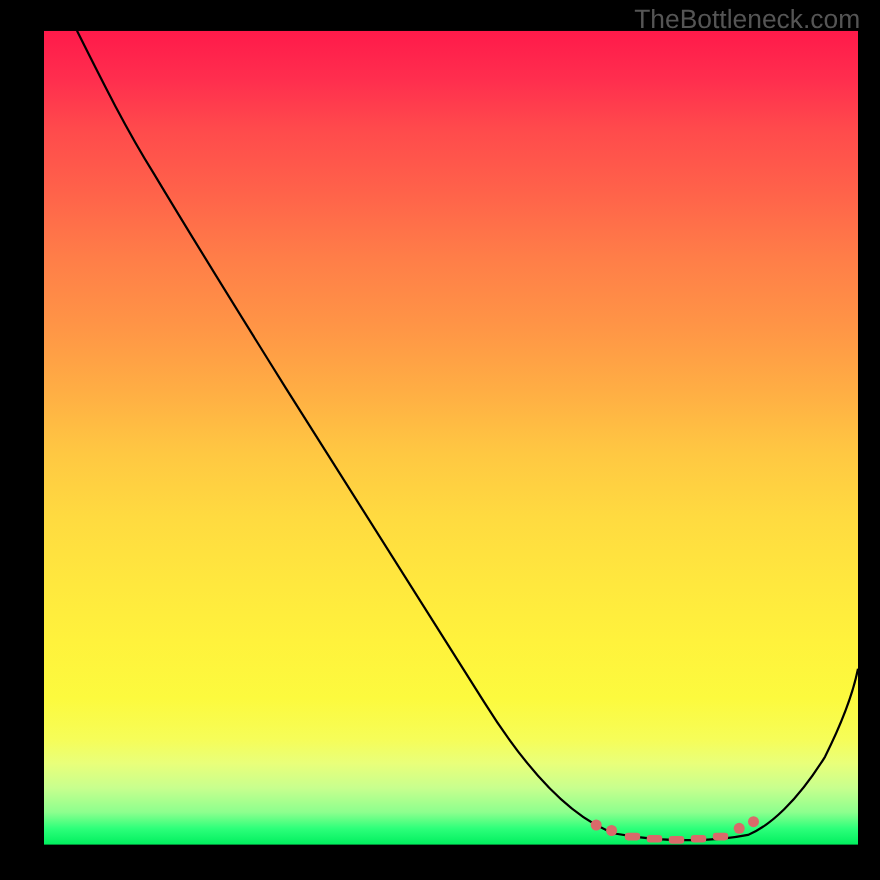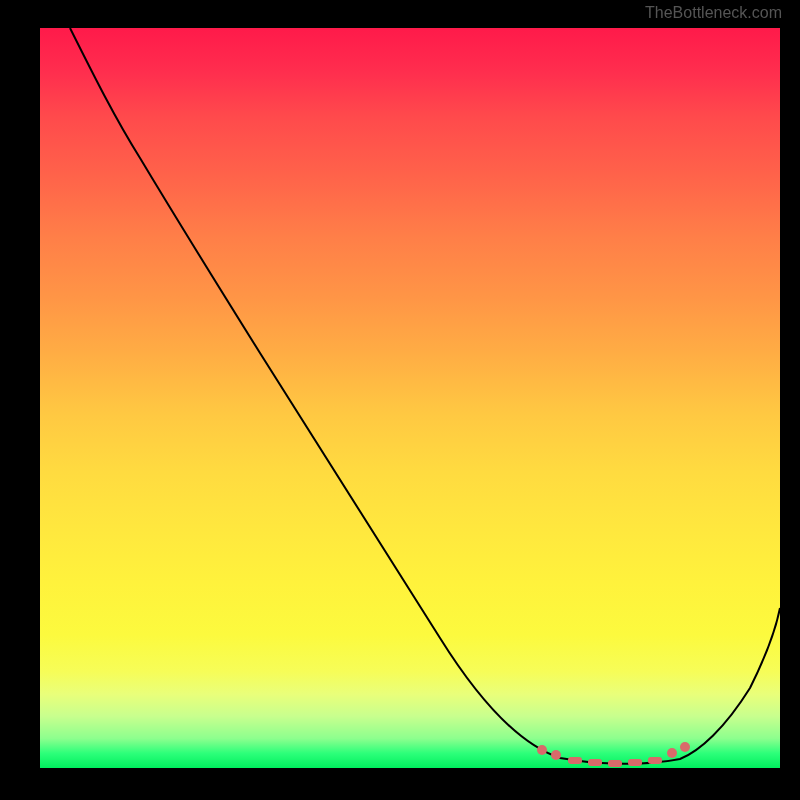--- a/index.html
+++ b/index.html
@@ -8,21 +8,21 @@
       height: 800px; 
       background: #000;
       position: relative;
       font-family: Arial, sans-serif;
     }
     .watermark {
       position: absolute;
       top: 4px;
       right: 18px;
       color: #555;
-      font-size: 16px;
+      font-size: 24px;
       font-weight: 500;
       z-index: 10;
     }
     .plot-area {
       position: absolute;
       left: 40px;
       top: 28px;
       width: 740px;
       height: 740px;
       overflow: hidden;

